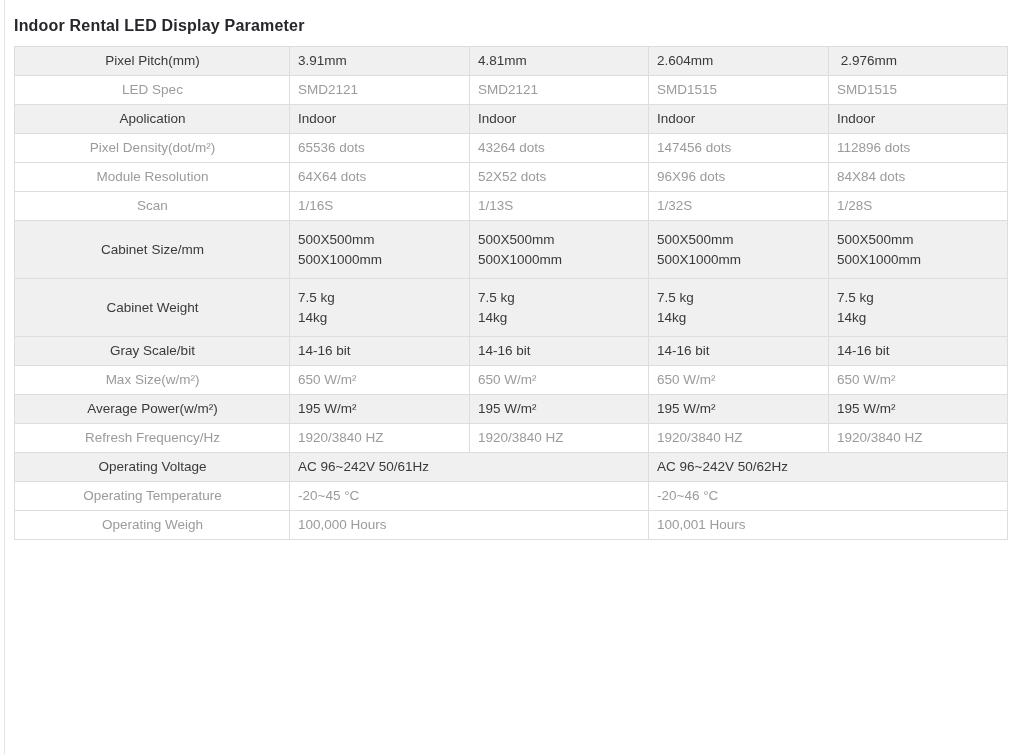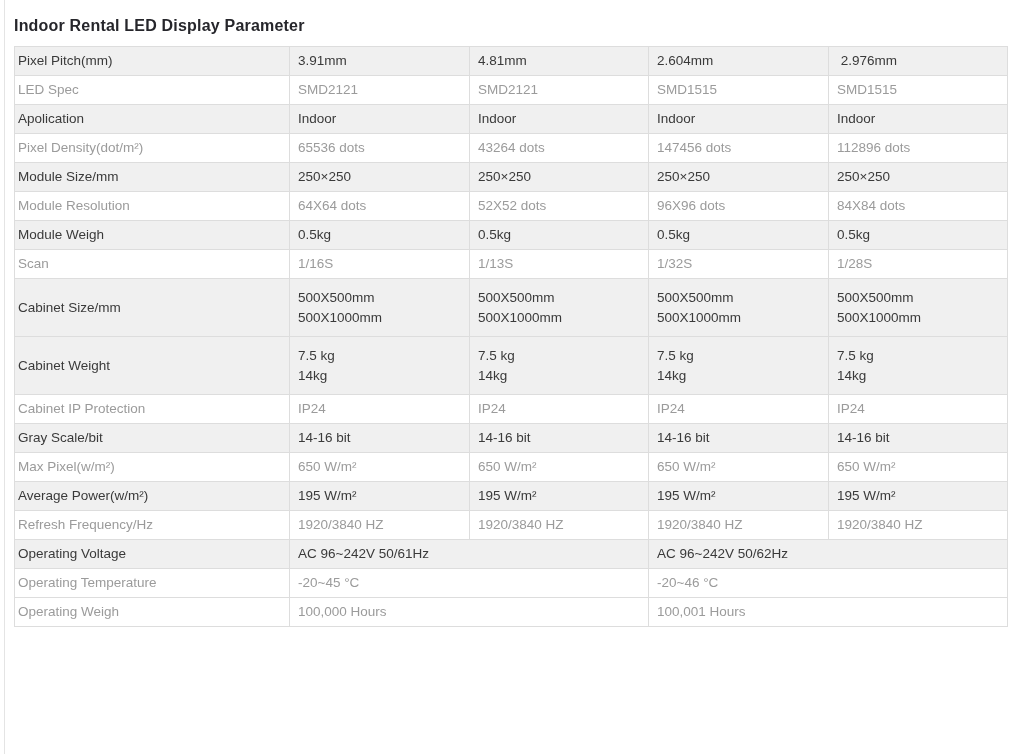--- a/index.html
+++ b/index.html
@@ -36,21 +36,21 @@
   }
   table.spec-table td{
     border:1px solid var(--border-color);
     padding:2px 8px 2px 8px;
     vertical-align:middle;
     white-space:pre-wrap;
     line-height:20px;
     color:var(--light-text);
     overflow:hidden;
   }
-  table.spec-table td.label-cell{padding-left:3px;}
+  table.spec-table td.label-cell{padding-left:9px;text-align:center;}
   tr.row{height:29px;}
   tr.row.tall{height:58px;}
   tr.row.shaded td{
     background:var(--shaded-bg);
     color:var(--dark-text);
     font-weight:500;
   }
 </style>
 </head>
 <body>
@@ -88,40 +88,26 @@
           <td class="value-cell">Indoor</td>
           <td class="value-cell">Indoor</td>
         </tr>
         <tr class="row">
           <td class="label-cell">Pixel Density(dot/m²)</td>
           <td class="value-cell">65536 dots</td>
           <td class="value-cell">43264 dots</td>
           <td class="value-cell">147456 dots</td>
           <td class="value-cell">112896 dots</td>
         </tr>
-        <tr class="row shaded">
-          <td class="label-cell">Module Size/mm</td>
-          <td class="value-cell">250×250</td>
-          <td class="value-cell">250×250</td>
-          <td class="value-cell">250×250</td>
-          <td class="value-cell">250×250</td>
-        </tr>
         <tr class="row">
           <td class="label-cell">Module Resolution</td>
           <td class="value-cell">64X64 dots</td>
           <td class="value-cell">52X52 dots</td>
           <td class="value-cell">96X96 dots</td>
           <td class="value-cell">84X84 dots</td>
-        </tr>
-        <tr class="row shaded">
-          <td class="label-cell">Module Weigh</td>
-          <td class="value-cell">0.5kg</td>
-          <td class="value-cell">0.5kg</td>
-          <td class="value-cell">0.5kg</td>
-          <td class="value-cell">0.5kg</td>
         </tr>
         <tr class="row">
           <td class="label-cell">Scan</td>
           <td class="value-cell">1/16S</td>
           <td class="value-cell">1/13S</td>
           <td class="value-cell">1/32S</td>
           <td class="value-cell">1/28S</td>
         </tr>
         <tr class="row shaded tall">
           <td class="label-cell">Cabinet Size/mm</td>
@@ -138,36 +124,29 @@
           <td class="label-cell">Cabinet Weight</td>
           <td class="value-cell">7.5 kg
 14kg</td>
           <td class="value-cell">7.5 kg
 14kg</td>
           <td class="value-cell">7.5 kg
 14kg</td>
           <td class="value-cell">7.5 kg
 14kg</td>
         </tr>
-        <tr class="row">
-          <td class="label-cell">Cabinet IP Protection</td>
-          <td class="value-cell">IP24</td>
-          <td class="value-cell">IP24</td>
-          <td class="value-cell">IP24</td>
-          <td class="value-cell">IP24</td>
-        </tr>
         <tr class="row shaded">
           <td class="label-cell">Gray Scale/bit</td>
           <td class="value-cell">14-16 bit</td>
           <td class="value-cell">14-16 bit</td>
           <td class="value-cell">14-16 bit</td>
           <td class="value-cell">14-16 bit</td>
         </tr>
         <tr class="row">
-          <td class="label-cell">Max Pixel(w/m²)</td>
+          <td class="label-cell">Max Size(w/m²)</td>
           <td class="value-cell">650 W/m²</td>
           <td class="value-cell">650 W/m²</td>
           <td class="value-cell">650 W/m²</td>
           <td class="value-cell">650 W/m²</td>
         </tr>
         <tr class="row shaded">
           <td class="label-cell">Average Power(w/m²)</td>
           <td class="value-cell">195 W/m²</td>
           <td class="value-cell">195 W/m²</td>
           <td class="value-cell">195 W/m²</td>

